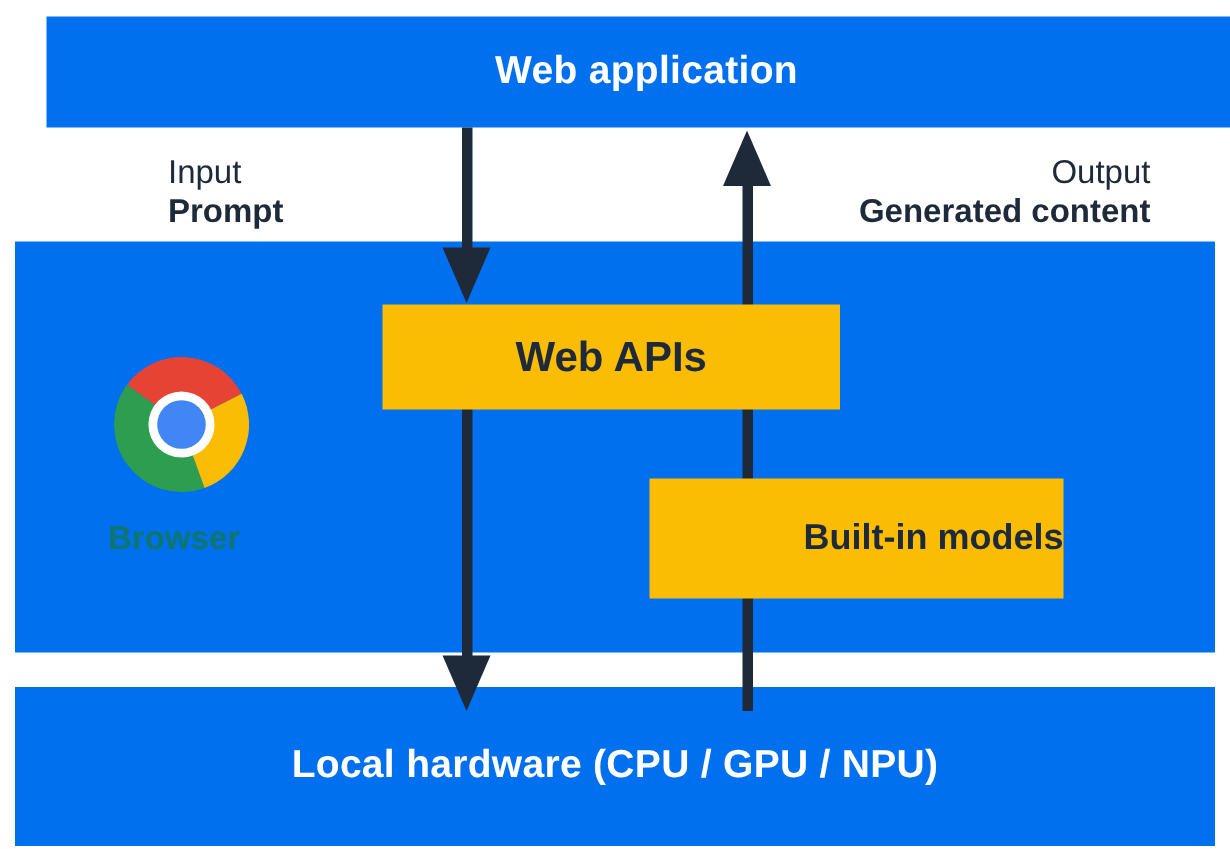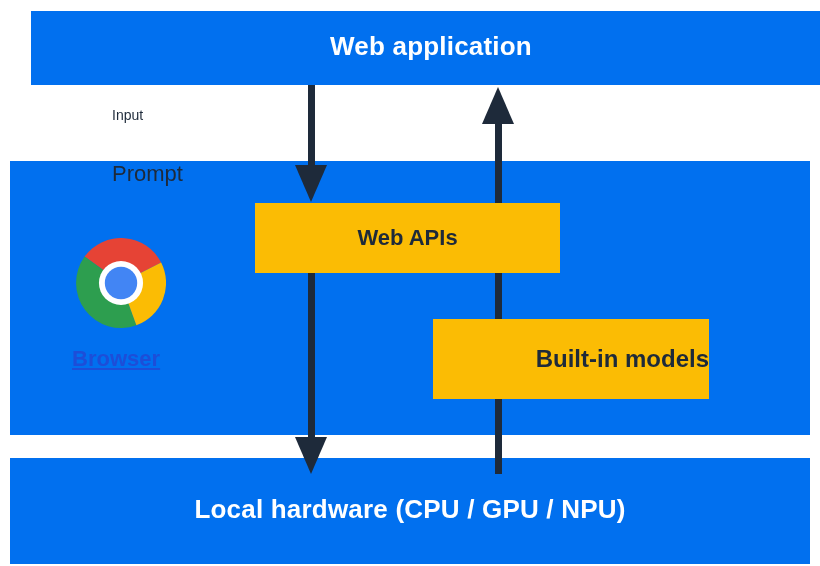--- a/index.html
+++ b/index.html
@@ -43,40 +43,40 @@
     color: #fff;
     font-size: 26px;
     font-weight: 700;
     letter-spacing: 0.2px;
   }
 
   
   .io-group { position: absolute; z-index: 4; color: var(--ink); }
   .io-input  { left: 112px; top: 103px; text-align: left; }
   .io-output { right: 53px; top: 103px; text-align: right; }
-  .io-title { font-size: 14px; font-weight: 400; line-height: 24px; }
-  .io-value { font-size: 22px; font-weight: 400; line-height: 28px; margin-top: 33px; }
+  .io-title { font-size: 22px; font-weight: 400; line-height: 24px; }
+  .io-value { font-size: 22px; font-weight: 700; line-height: 28px; }
 
   
   .yellow-box {
     position: absolute;
     background: var(--accent-yellow);
     color: var(--ink);
     display: flex;
     flex-direction: column;
     align-items: center;
     justify-content: center;
     text-align: center;
     z-index: 2;
     font-weight: 700;
   }
   .web-apis-box {
     left: 255px; top: 203px;
     width: 305px; height: 70px;
-    font-size: 22px;
+    font-size: 28px;
   }
   .builtin-box {
     left: 433px; top: 319px;
     width: 276px; height: 80px;
     font-size: 24px;
     line-height: 30px;
     align-items: flex-end;
   }
 
   
@@ -113,41 +113,44 @@
   
   .chrome-logo {
     position: absolute;
     left: 76px; top: 238px;
     width: 90px; height: 90px;
     z-index: 2;
   }
   .browser-label {
     position: absolute;
     left: 72px; top: 346px;
-    color: #1d4ed8;
+    color: #0f766e;
     font-size: 22px;
     font-weight: 700;
     z-index: 2;
-    text-decoration: underline;
   }
 </style>
 </head>
 <body>
 
 <div class="stage">
 
   <div class="blue-band top-bar">
     <div class="band-title">Web application</div>
   </div>
 
   <div class="io-group io-input">
     <div class="io-title">Input</div>
     <div class="io-value">Prompt</div>
   </div>
 
+  <div class="io-group io-output">
+    <div class="io-title">Output</div>
+    <div class="io-value">Generated content</div>
+  </div>
 
   <div class="blue-band mid-panel"></div>
 
   <div class="v-line down-line-1"></div>
   <div class="arrow-head head-down head-web-apis"></div>
   <div class="v-line down-line-2"></div>
   <div class="arrow-head head-down head-hardware"></div>
 
   <div class="v-line up-line"></div>
   <div class="arrow-head head-up head-output"></div>

